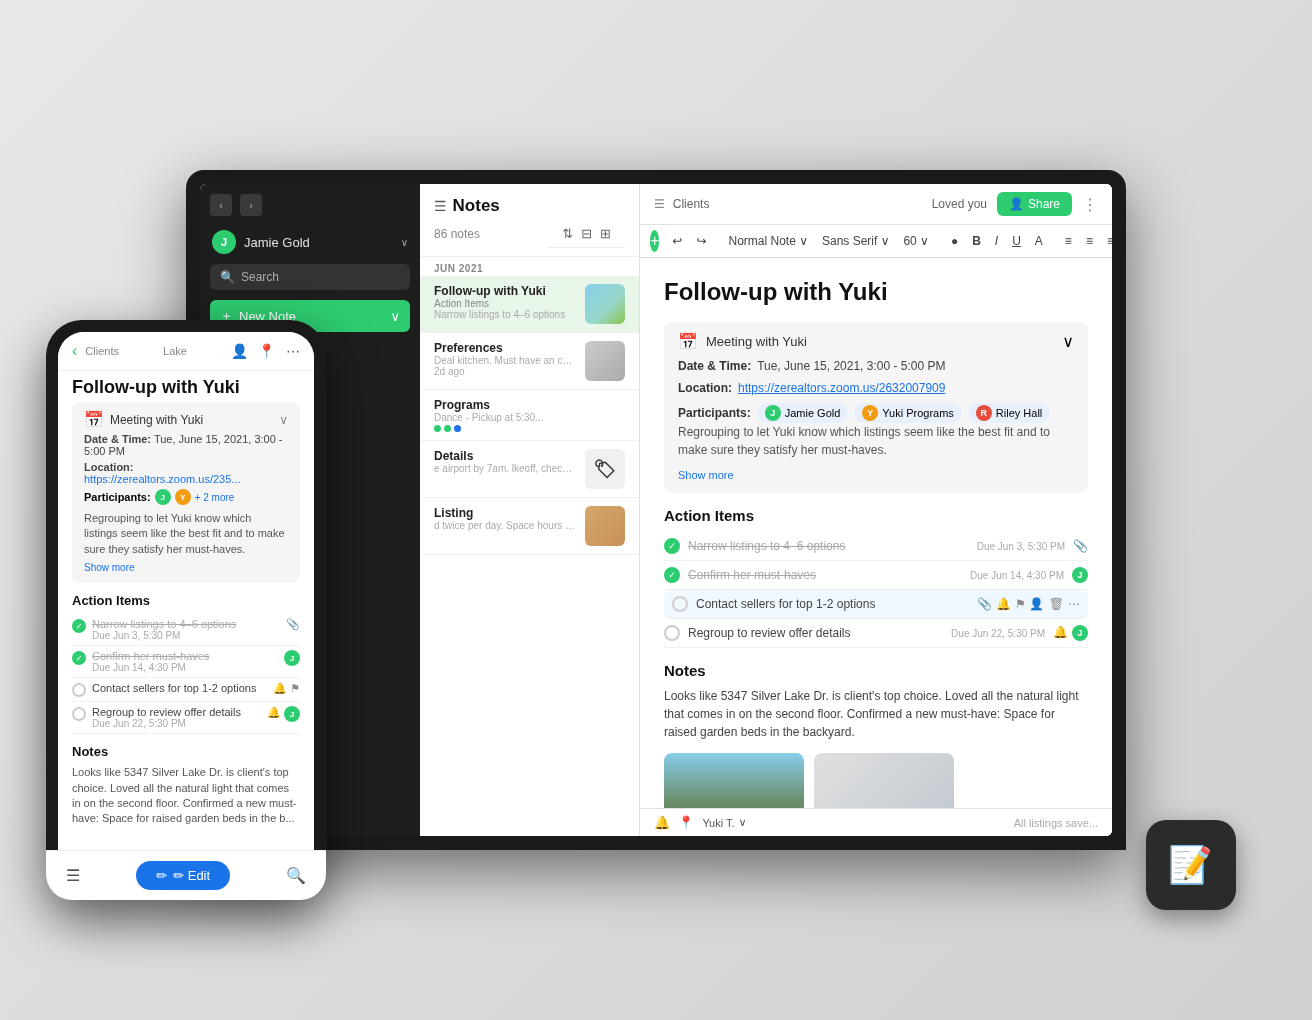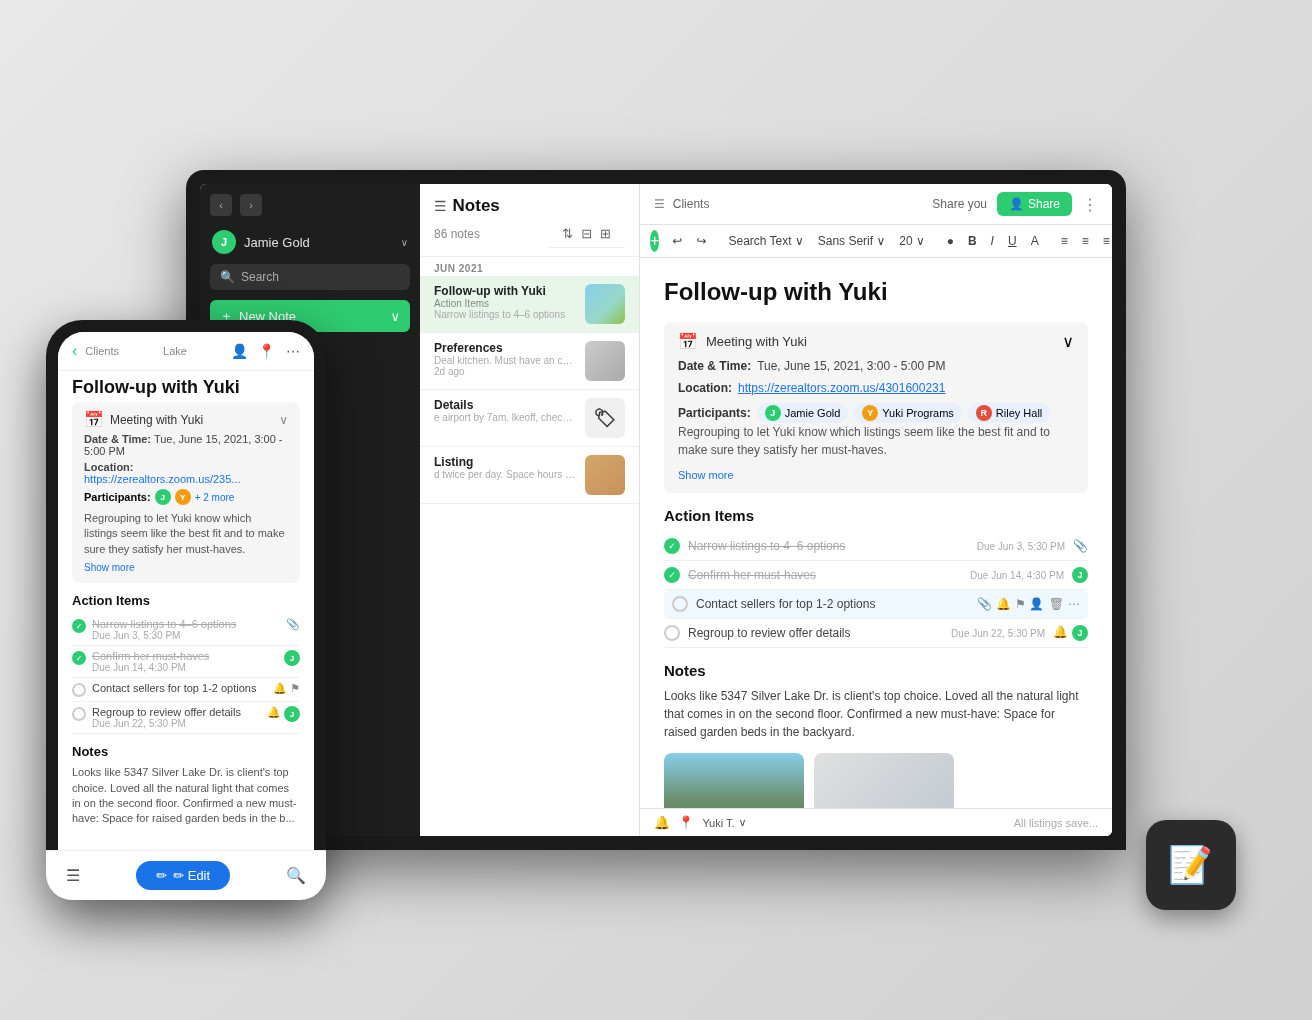--- a/index.html
+++ b/index.html
@@ -977,20 +977,31 @@
               <div class="note-content">
                 <div class="note-item-title">Preferences</div>
                 <div class="note-item-preview">Deal kitchen. Must have an countertop that's well...</div>
                 <div class="note-item-preview">2d ago</div>
               </div>
               <div class="note-thumb">
                 <div class="thumb-building"></div>
               </div>
             </div>
 
+            <div class="note-item">
+              <div class="note-content">
+                <div class="note-item-title">Programs</div>
+                <div class="note-item-preview">Dance - Pickup at 5:30...</div>
+                <div class="tag-row">
+                  <span class="tag-dot" style="background:#2ecc71"></span>
+                  <span class="tag-dot" style="background:#2ecc71"></span>
+                  <span class="tag-dot" style="background:#1a73e8"></span>
+                </div>
+              </div>
+            </div>
 
             <div class="note-item">
               <div class="note-content">
                 <div class="note-item-title">Details</div>
                 <div class="note-item-preview">e airport by 7am. lkeoff, check traffic near...</div>
               </div>
               <div class="note-thumb">
                 <div class="thumb-qr" style="font-size:18px;">🏷</div>
               </div>
             </div>
@@ -1007,37 +1018,37 @@
             </div>
           </div>
 
           <div class="note-detail">
             <div class="detail-header">
               <div class="detail-header-left">
                 <span class="breadcrumb-icon">☰</span>
                 <span class="breadcrumb-text">Clients</span>
               </div>
               <div class="detail-header-right">
-                <span class="only-you-text">Share you</span>
+                <span class="only-you-text">Loved you</span>
                 <div class="share-btn">
                   <span>👤</span>
                   <span>Share</span>
                 </div>
                 <span class="more-btn">⋮</span>
               </div>
             </div>
 
             <div class="toolbar-row">
               <div class="add-btn">+</div>
               <span class="toolbar-btn">↩</span>
               <span class="toolbar-btn">↪</span>
               <div class="toolbar-separator"></div>
-              <span class="toolbar-btn">Search Text ∨</span>
+              <span class="toolbar-btn">Normal Note ∨</span>
               <span class="toolbar-btn">Sans Serif ∨</span>
-              <span class="toolbar-btn">20 ∨</span>
+              <span class="toolbar-btn">60 ∨</span>
               <div class="toolbar-separator"></div>
               <span class="toolbar-btn">●</span>
               <span class="toolbar-btn" style="font-weight:bold">B</span>
               <span class="toolbar-btn" style="font-style:italic">I</span>
               <span class="toolbar-btn" style="text-decoration:underline">U</span>
               <span class="toolbar-btn">A</span>
               <div class="toolbar-separator"></div>
               <span class="toolbar-btn">≡</span>
               <span class="toolbar-btn">≡</span>
               <span class="toolbar-btn">≡</span>
@@ -1053,21 +1064,21 @@
                   <span>📅</span>
                   <span class="meeting-title">Meeting with Yuki</span>
                   <span>∨</span>
                 </div>
                 <div class="info-row">
                   <span class="info-label">Date &amp; Time:</span>
                   <span class="info-value">Tue, June 15, 2021, 3:00 - 5:00 PM</span>
                 </div>
                 <div class="info-row">
                   <span class="info-label">Location:</span>
-                  <a class="info-link">https://zerealtors.zoom.us/4301600231</a>
+                  <a class="info-link">https://zerealtors.zoom.us/2632007909</a>
                 </div>
                 <div class="participants-row">
                   <span class="info-label">Participants:</span>
                   <div class="participant-chip">
                     <div class="participant-dot" style="background:#2ecc71">J</div>
                     <span>Jamie Gold</span>
                   </div>
                   <div class="participant-chip">
                     <div class="participant-dot" style="background:#f39c12">Y</div>
                     <span>Yuki Programs</span>

